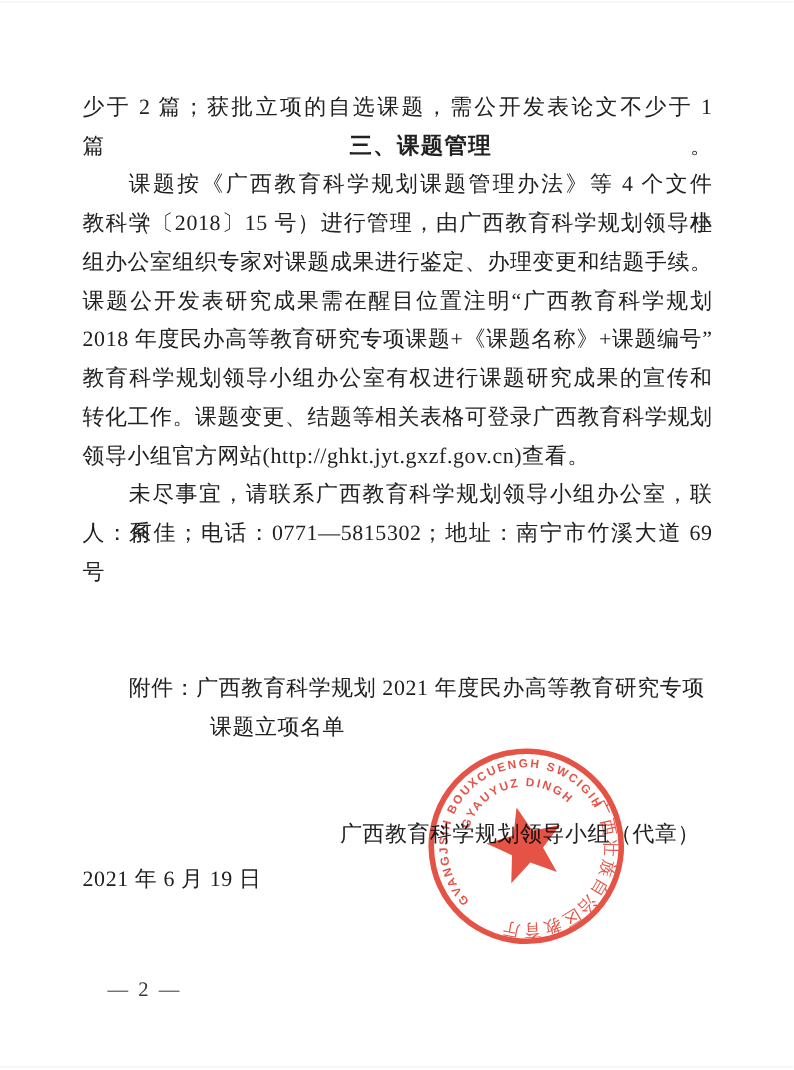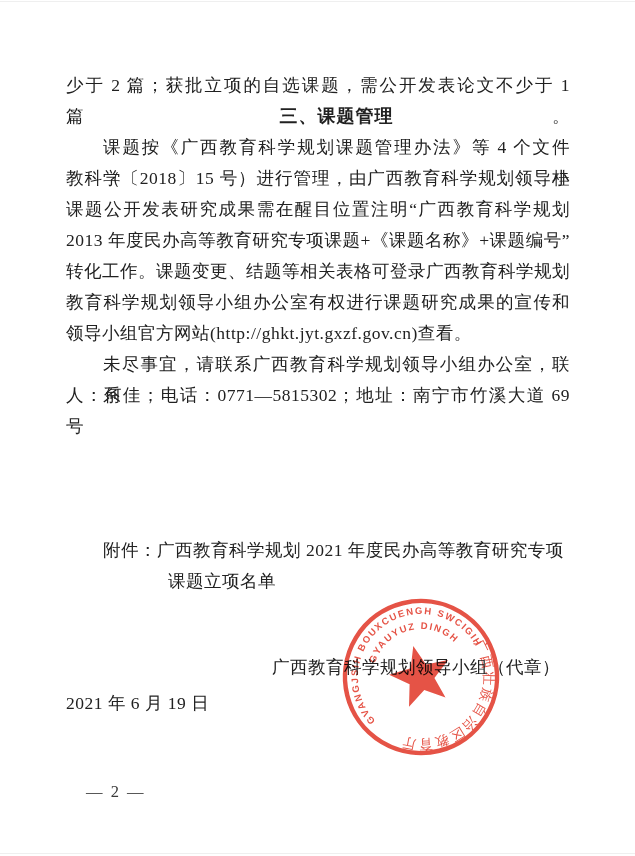--- a/index.html
+++ b/index.html
@@ -84,24 +84,25 @@
 <div class="page">
 
   <div class="edge-line edge-top"></div>
   <div class="edge-line edge-bottom"></div>
 
   <div class="textblock">
     <div class="line j">少于 2 篇；获批立项的自选课题，需公开发表论文不少于 1 篇。</div>
     <div class="line heading ind">三、课题管理</div>
     <div class="line j ind">课题按《广西教育科学规划课题管理办法》等 4 个文件（桂</div>
     <div class="line j">教科学〔2018〕15 号）进行管理，由广西教育科学规划领导小</div>
+    <div class="line j">组办公室组织专家对课题成果进行鉴定、办理变更和结题手续。</div>
     <div class="line j">课题公开发表研究成果需在醒目位置注明“广西教育科学规划</div>
-    <div class="line j">2013 年度民办高等教育研究专项课题+《课题名称》+课题编号”</div>
+    <div class="line j">2018 年度民办高等教育研究专项课题+《课题名称》+课题编号”</div>
+    <div class="line j">教育科学规划领导小组办公室有权进行课题研究成果的宣传和</div>
     <div class="line j">转化工作。课题变更、结题等相关表格可登录广西教育科学规划</div>
-    <div class="line j">教育科学规划领导小组办公室有权进行课题研究成果的宣传和</div>
     <div class="line">领导小组官方网站(http://ghkt.jyt.gxzf.gov.cn)查看。</div>
     <div class="line j ind">未尽事宜，请联系广西教育科学规划领导小组办公室，联系</div>
     <div class="line j">人：何佳；电话：0771—5815302；地址：南宁市竹溪大道 69 号</div>
   </div>
 
   <div class="attachment">
     <div class="line ind">附件：广西教育科学规划 2021 年度民办高等教育研究专项</div>
     <div class="line att2">课题立项名单</div>
   </div>
 

